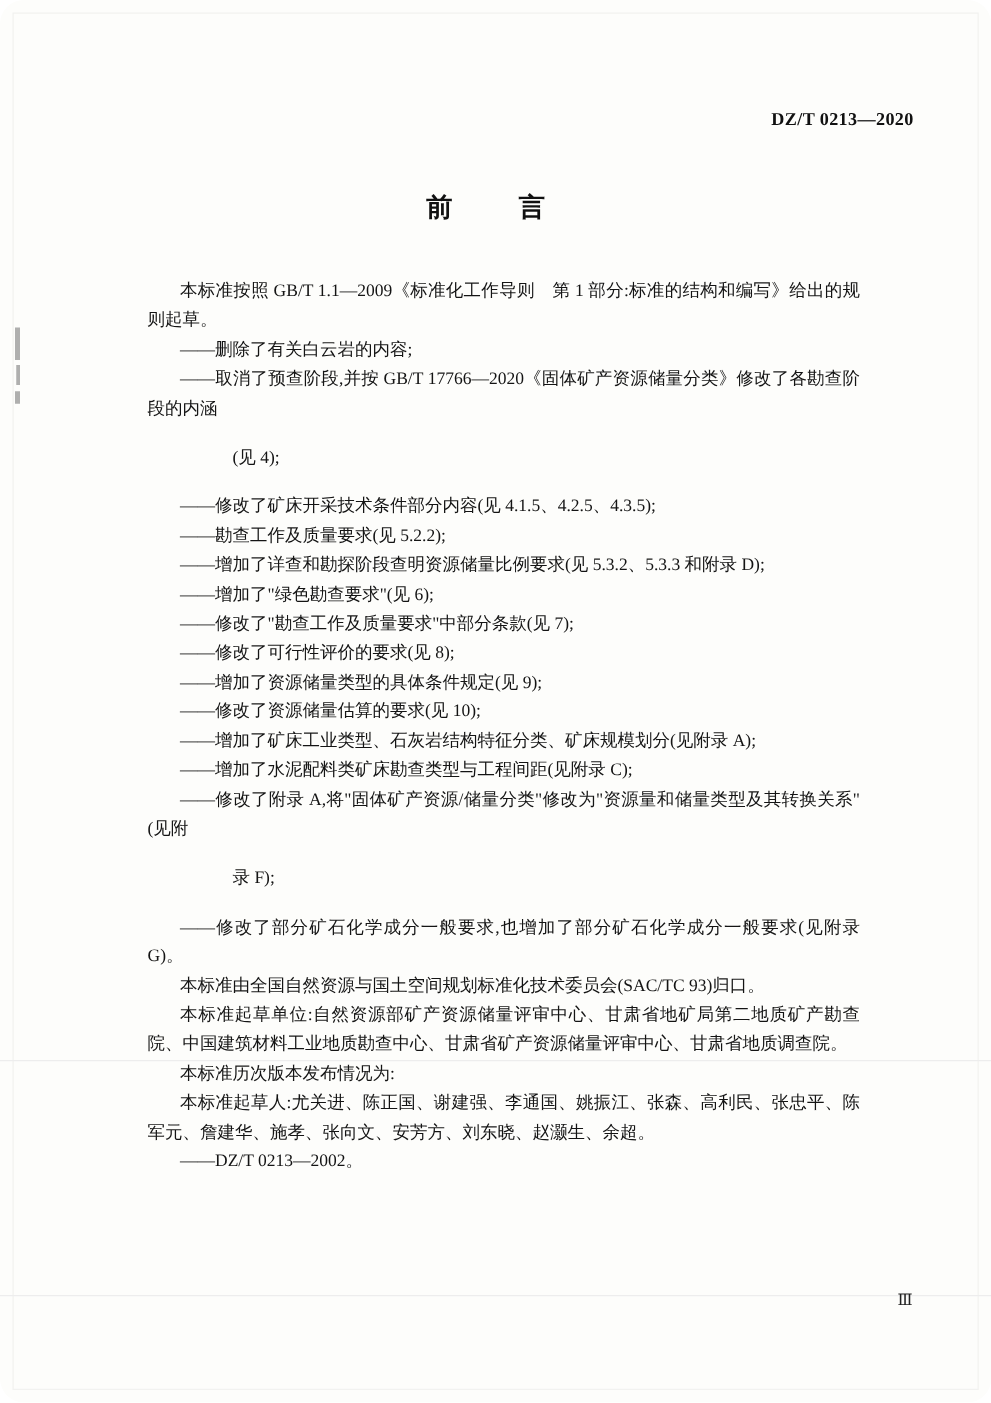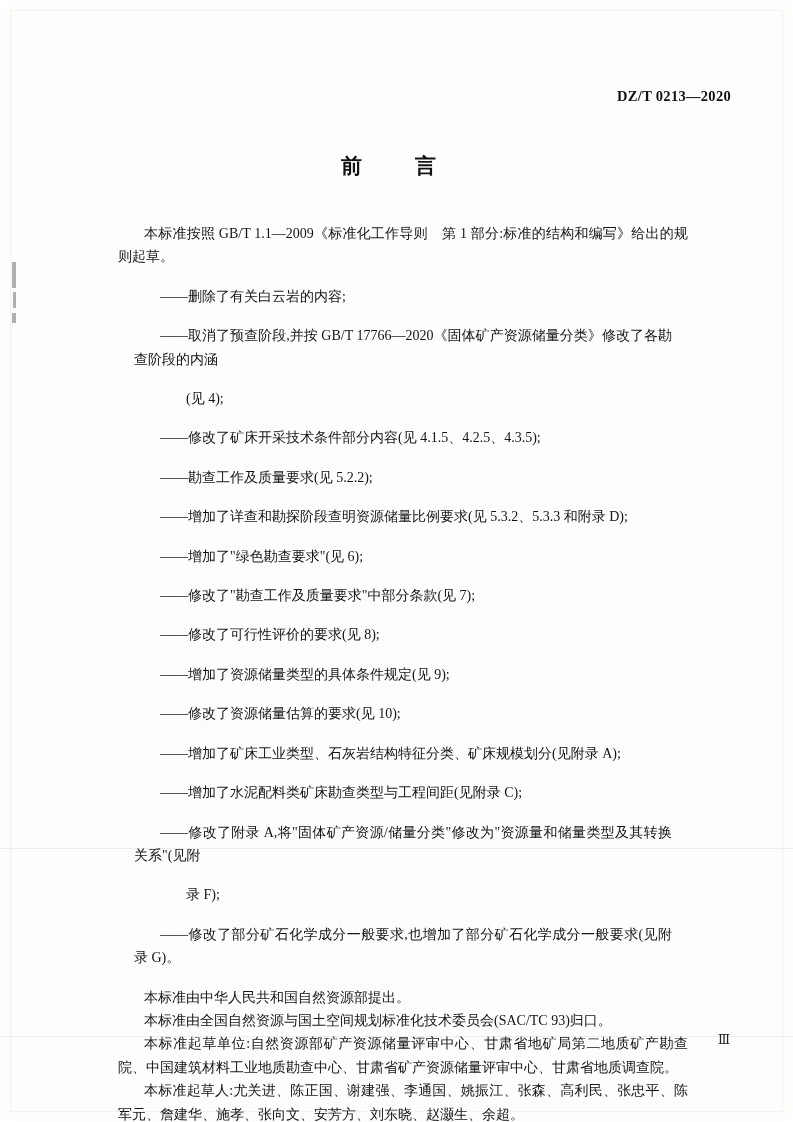--- a/index.html
+++ b/index.html
@@ -57,21 +57,21 @@
     font-size: 14px;
     line-height: 23.4px;
     text-align: justify;
     color: #141414;
   }
   .p {
     margin: 0;
     text-indent: 26px;
   }
   .item {
-    margin: 16px;
+    margin: 0;
     text-indent: 26px;
   }
   .cont {
     margin: 16px;
     text-indent: 52px;
   }
   .page-number {
     position: absolute;
     bottom: 74px;
     right: 62px;
@@ -126,22 +126,21 @@
     <p class="item">——修改了"勘查工作及质量要求"中部分条款(见 7);</p>
     <p class="item">——修改了可行性评价的要求(见 8);</p>
     <p class="item">——增加了资源储量类型的具体条件规定(见 9);</p>
     <p class="item">——修改了资源储量估算的要求(见 10);</p>
     <p class="item">——增加了矿床工业类型、石灰岩结构特征分类、矿床规模划分(见附录 A);</p>
     <p class="item">——增加了水泥配料类矿床勘查类型与工程间距(见附录 C);</p>
     <p class="item">——修改了附录 A,将"固体矿产资源/储量分类"修改为"资源量和储量类型及其转换关系"(见附</p>
     <p class="cont">录 F);</p>
     <p class="item">——修改了部分矿石化学成分一般要求,也增加了部分矿石化学成分一般要求(见附录 G)。</p>
 
-    <p class="p">本标准由中华人民共和国自然资源部提出。</p>
     <p class="p">本标准由全国自然资源与国土空间规划标准化技术委员会(SAC/TC 93)归口。</p>
     <p class="p">本标准起草单位:自然资源部矿产资源储量评审中心、甘肃省地矿局第二地质矿产勘查院、中国建筑材料工业地质勘查中心、甘肃省矿产资源储量评审中心、甘肃省地质调查院。</p>
+    <p class="p">本标准历次版本发布情况为:</p>
     <p class="p">本标准起草人:尤关进、陈正国、谢建强、李通国、姚振江、张森、高利民、张忠平、陈军元、詹建华、施孝、张向文、安芳方、刘东晓、赵灏生、余超。</p>
-    <p class="p">本标准历次版本发布情况为:</p>
     <p class="item">——DZ/T 0213—2002。</p>
   </div>
 
   <div class="page-number">Ⅲ</div>
 </div>
 
 </body></html>

